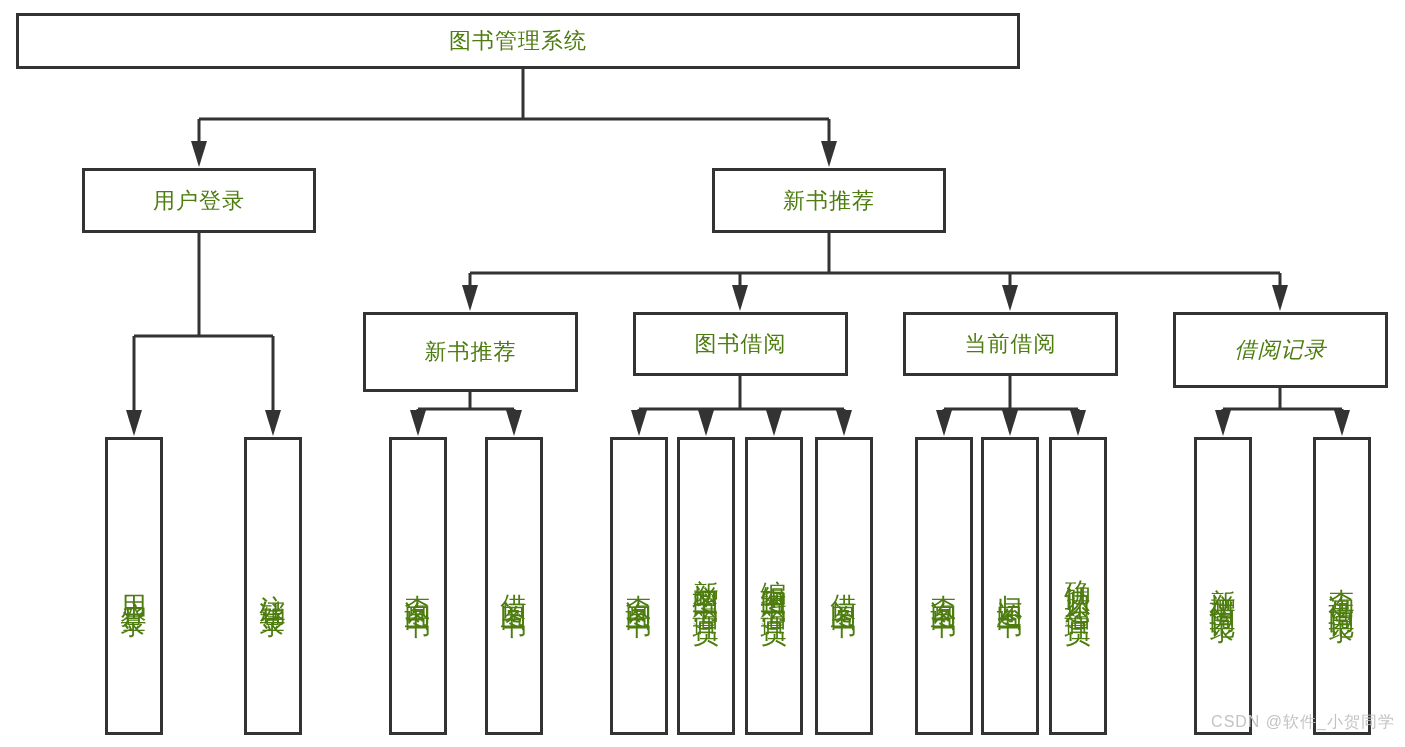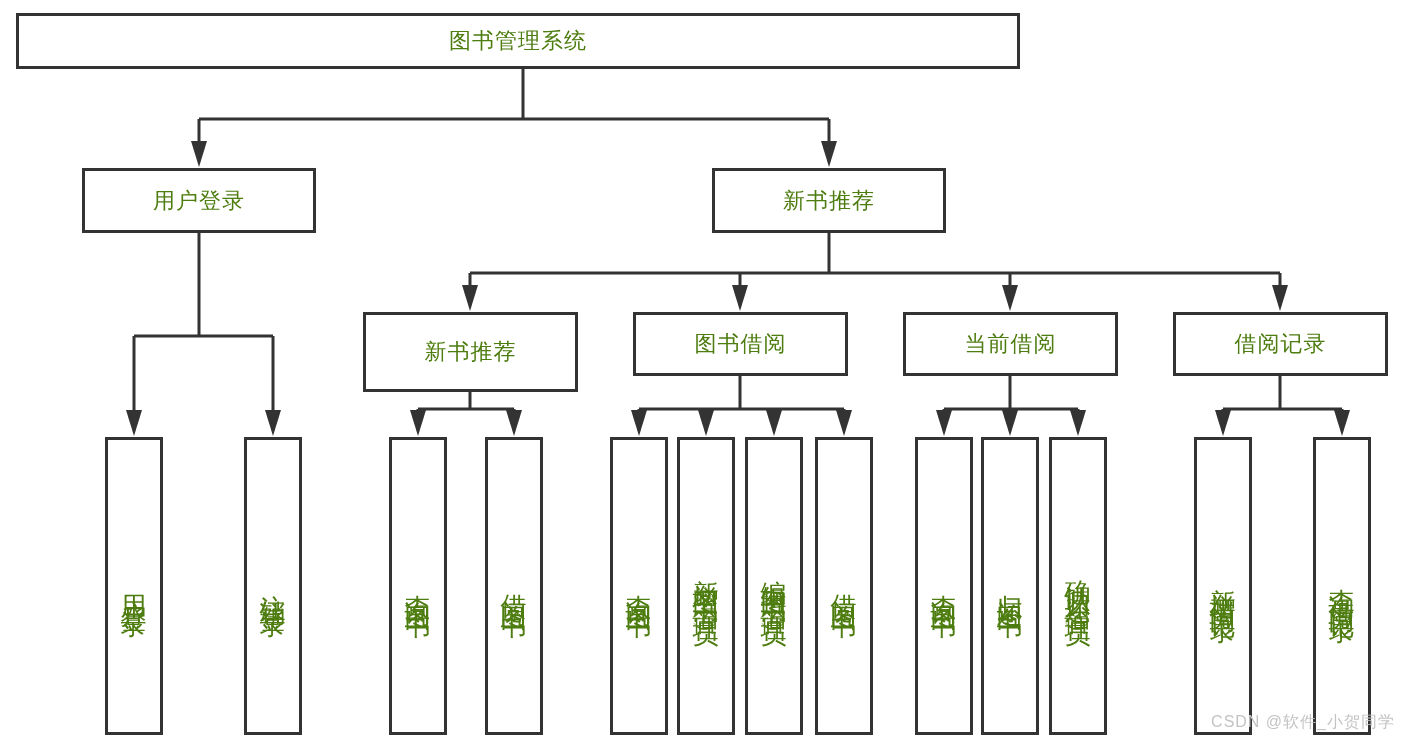--- a/index.html
+++ b/index.html
@@ -104,21 +104,21 @@
 
   <div class="box" style="left:363px;top:312px;width:215px;height:80px;">
     <span class="hlabel">新书推荐</span>
   </div>
   <div class="box" style="left:633px;top:312px;width:215px;height:64px;">
     <span class="hlabel">图书借阅</span>
   </div>
   <div class="box" style="left:903px;top:312px;width:215px;height:64px;">
     <span class="hlabel">当前借阅</span>
   </div>
-  <div class="box" style="left:1173px;top:312px;width:215px;height:64px;">
+  <div class="box" style="left:1173px;top:312px;width:215px;height:76px;font-style:italic;">
     <span class="hlabel">借阅记录</span>
   </div>
 
   <div class="box leaf" style="left:105px;top:437px;width:58px;height:298px;">
     <span class="vtext">用户登录</span>
   </div>
   <div class="box leaf" style="left:244px;top:437px;width:58px;height:298px;">
     <span class="vtext">注销登录</span>
   </div>
 

